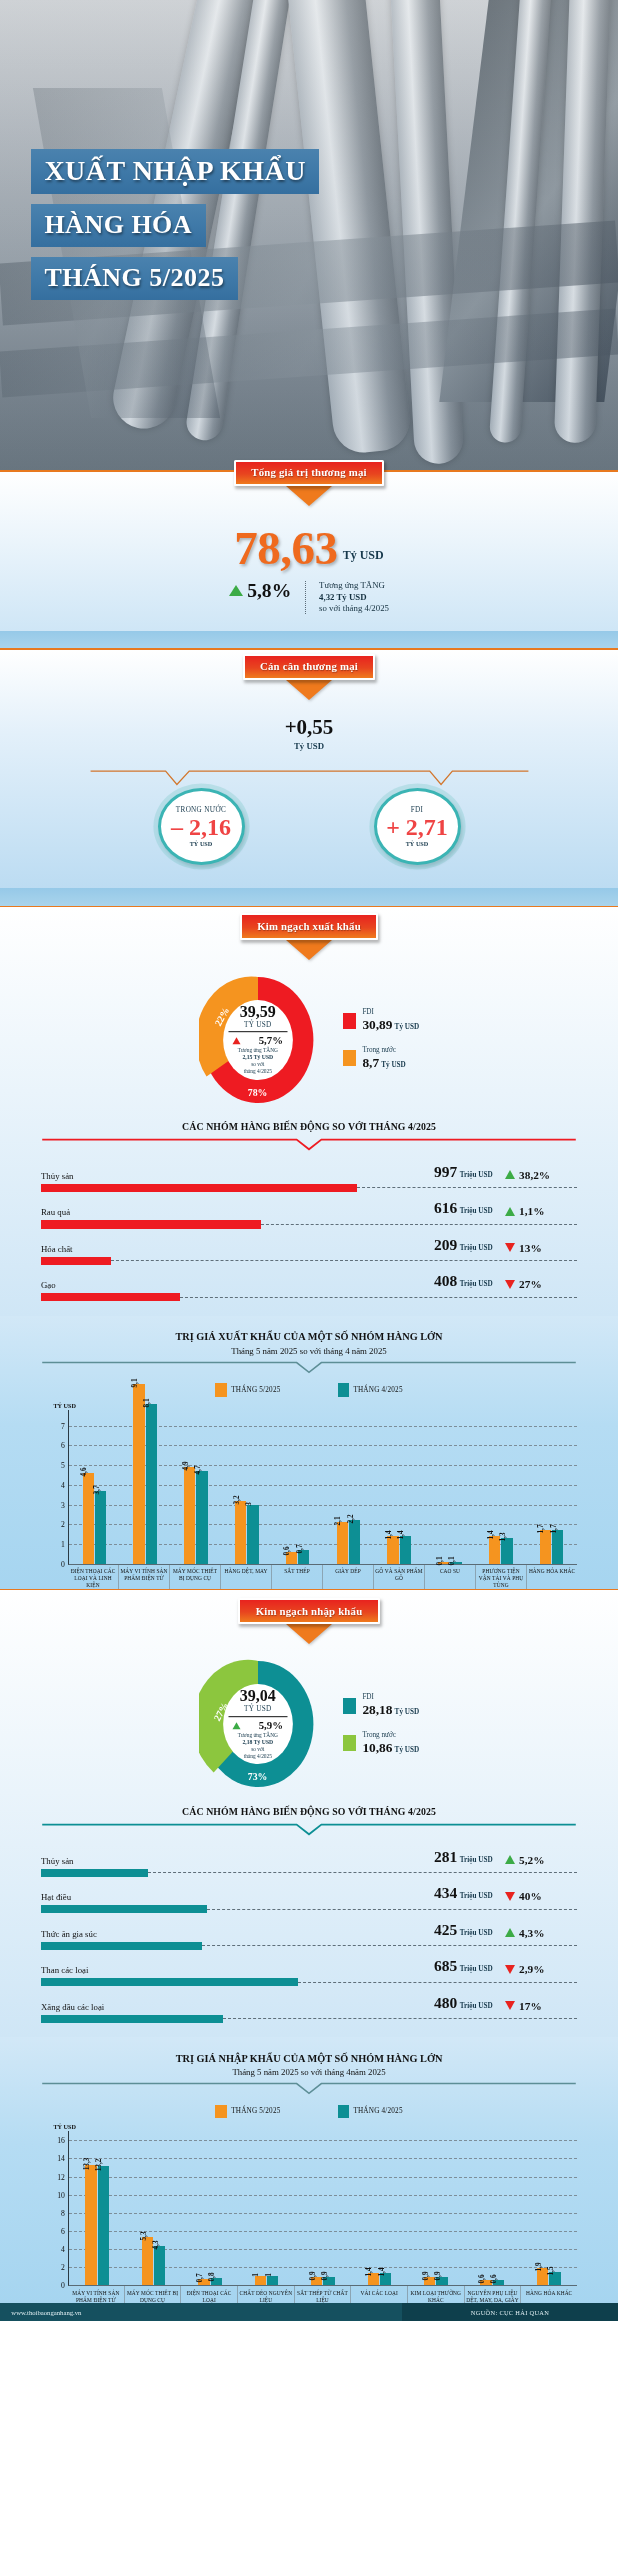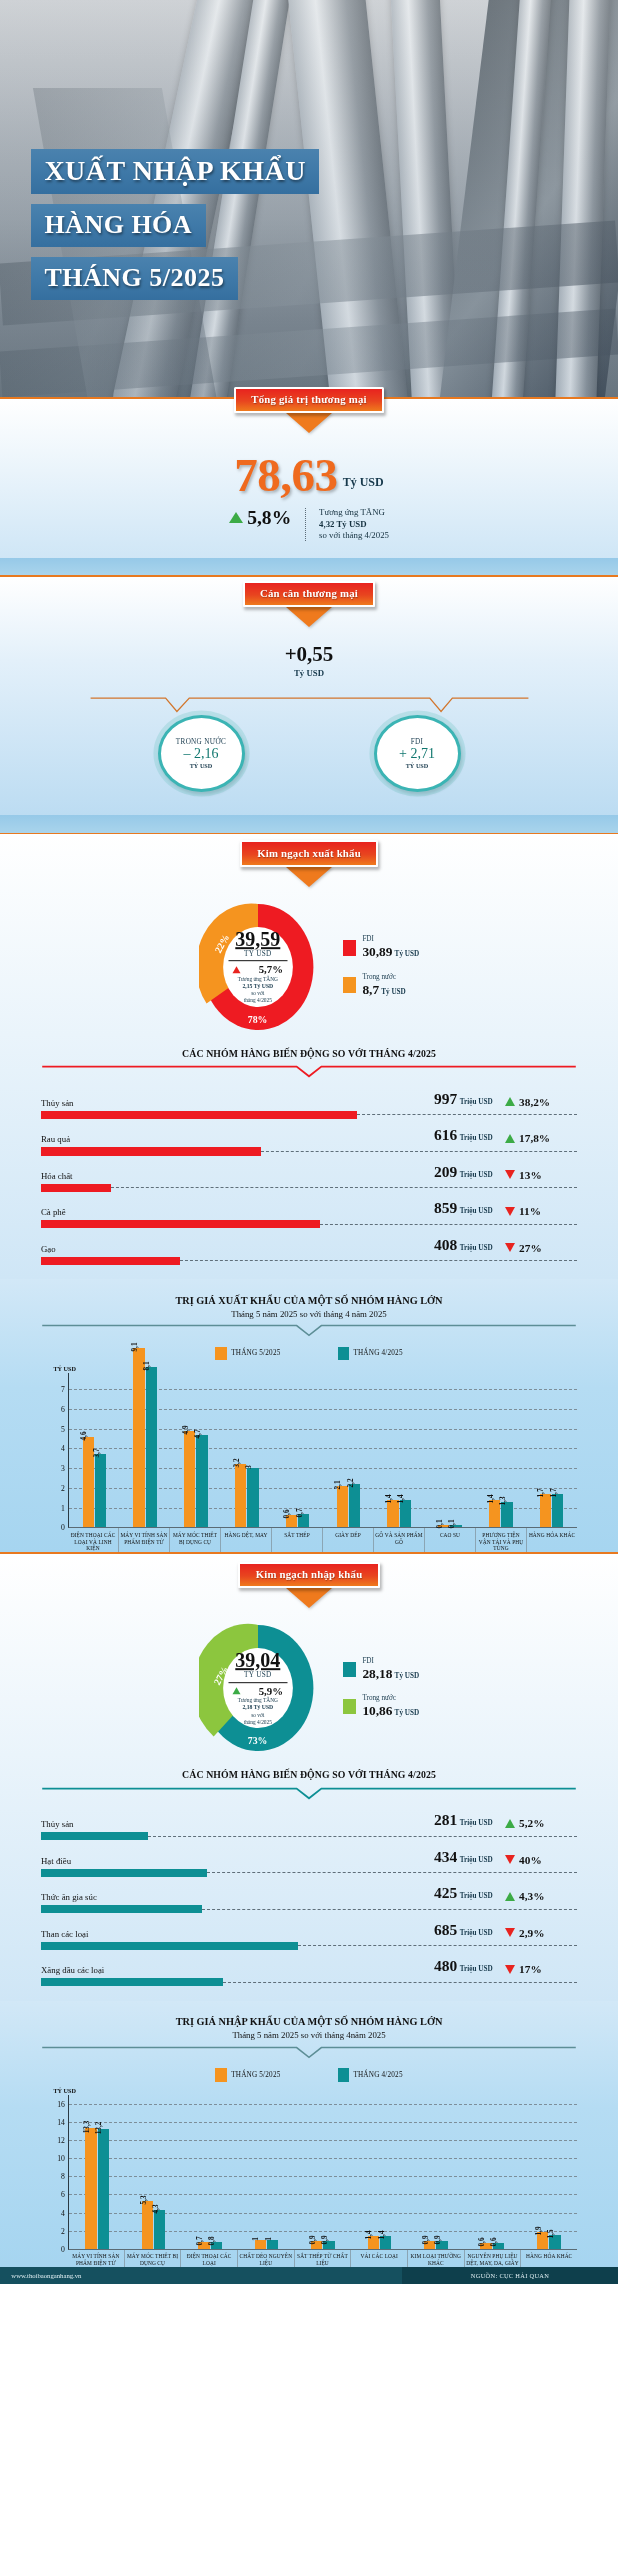--- a/index.html
+++ b/index.html
@@ -6,21 +6,21 @@
   html,body { width:618px; }
   body {
     font-family: "Liberation Serif", serif;
     background:#ffffff;
     width:618px;
     position:relative;
   }
   .page { width:618px; position:relative; overflow:hidden; }
 
   
-  .hero { position:relative; width:618px; height:397px; overflow:hidden;
+  .hero { position:relative; width:618px; height:470px; overflow:hidden;
           background:linear-gradient(180deg,#c8ccd0 0%,#b0b6bc 28%,#9aa2a9 55%,#7e878f 80%,#6f7980 100%); }
   .hero .photo-shapes { position:absolute; inset:0; overflow:hidden; }
   .hero .tube {
     position:absolute; background:linear-gradient(90deg,#aeb6bd,#e2e6e9 35%,#8d959c 75%,#6d757c);
     border-radius:31px; box-shadow:0 0 7.2px rgba(0,0,0,.22);
   }
   .hero .dark {
     position:absolute; background:linear-gradient(120deg,#59636b,#8d969d 50%,#46505a);
   }
   .hero-overlay { position:absolute; inset:0;
@@ -88,33 +88,33 @@
   .balance-unit { text-align:center; font-size:8.8px; font-weight:bold; color:#17394c; margin-top:3.1px; }
   .bracket { position:relative; width:443px; margin:17.5px auto 0; height:18.5px; }
   .bracket svg { display:block; }
   .ovals { display:flex; justify-content:center; gap:129px; margin-top:1px; }
   .oval {
     width:87px; height:77px; border-radius:50%; background:#fff;
     border:3.6px solid #3bb4b4; box-shadow:0 0 0 4.6px rgba(120,200,200,.32), 1.5px 2.6px 3.6px rgba(0,0,0,.18);
     display:flex; flex-direction:column; align-items:center; justify-content:center; text-align:center;
   }
   .oval-lbl { font-size:7.2px; color:#17394c; letter-spacing:0.3px; margin-bottom:1px; }
-  .oval-val { font-size:14px; font-weight:normal; color:#0f766e; line-height:1; }
+  .oval-val { font-size:24px; font-weight:bold; color:#ef4444; line-height:1; }
   .oval-unit { font-size:6.2px; font-weight:bold; color:#17394c; margin-top:1.5px; }
 
   
   .donut-sec { padding-top:32px; padding-bottom:5.2px; }
   .donut-row { display:flex; align-items:center; justify-content:center; gap:26px; }
   .donut { position:relative; width:118px; height:134px; }
   .donut svg { display:block; }
   .donut-center {
     position:absolute; left:50%; top:50%; transform:translate(-50%,-50%);
     width:69px; text-align:center;
   }
-  .dc-val { font-size:20px; font-weight:bold; color:#111; line-height:1;text-decoration:underline; }
+  .dc-val { font-size:16px; font-weight:bold; color:#111; line-height:1; }
   .dc-unit { font-size:7.2px; color:#17394c; letter-spacing:0.3px; margin-top:1px; }
   .dc-hr { height:1px; background:#111; margin:2.6px 5.2px 2.1px; }
   .dc-pct { display:flex; align-items:center; justify-content:center; gap:18px; }
   .dc-pct .tri-up { border-left-width:4.6px;border-right-width:4.6px;border-bottom-width:7.7px; }
   .dc-pctv { font-size:10.8px; font-weight:bold; color:#111; }
   .dc-note { font-size:5.4px; color:#17394c; line-height:1.3; margin-top:0.5px; }
   .dc-note b { font-weight:bold; font-size:5.7px; }
   .donut-pct-out { position:absolute; font-size:9.8px; font-weight:bold; color:#fff; }
   .legend { display:flex; flex-direction:column; gap:12.4px; }
   .legend-item { display:flex; align-items:center; gap:6.2px; }
@@ -333,55 +333,40 @@
             <div class="grp-dash"></div>
           </div>
       </div>
       <div class="grp-row">
         <div class="grp-top">
           <div class="grp-name">Rau quả</div>
           <div class="grp-spacer"></div>
           <div><span class="grp-num">616</span><span class="grp-unit">Triệu USD</span></div>
           <div class="grp-chg">
               <div class="tri-up"></div>
-              <span class="grp-chgv">17,8%</span>
+              <span class="grp-chgv">1,1%</span>
             </div>
         </div>
         <div class="grp-barline">
             <div class="grp-bar" style="width:41%"></div>
             <div class="grp-dash"></div>
           </div>
       </div>
       <div class="grp-row">
         <div class="grp-top">
           <div class="grp-name">Hóa chất</div>
           <div class="grp-spacer"></div>
           <div><span class="grp-num">209</span><span class="grp-unit">Triệu USD</span></div>
           <div class="grp-chg">
               <div class="tri-down"></div>
               <span class="grp-chgv">13%</span>
             </div>
         </div>
         <div class="grp-barline">
             <div class="grp-bar" style="width:13%"></div>
-            <div class="grp-dash"></div>
-          </div>
-      </div>
-      <div class="grp-row">
-        <div class="grp-top">
-          <div class="grp-name">Cà phê</div>
-          <div class="grp-spacer"></div>
-          <div><span class="grp-num">859</span><span class="grp-unit">Triệu USD</span></div>
-          <div class="grp-chg">
-              <div class="tri-down"></div>
-              <span class="grp-chgv">11%</span>
-            </div>
-        </div>
-        <div class="grp-barline">
-            <div class="grp-bar" style="width:52%"></div>
             <div class="grp-dash"></div>
           </div>
       </div>
       <div class="grp-row">
         <div class="grp-top">
           <div class="grp-name">Gạo</div>
           <div class="grp-spacer"></div>
           <div><span class="grp-num">408</span><span class="grp-unit">Triệu USD</span></div>
           <div class="grp-chg">
               <div class="tri-down"></div>

